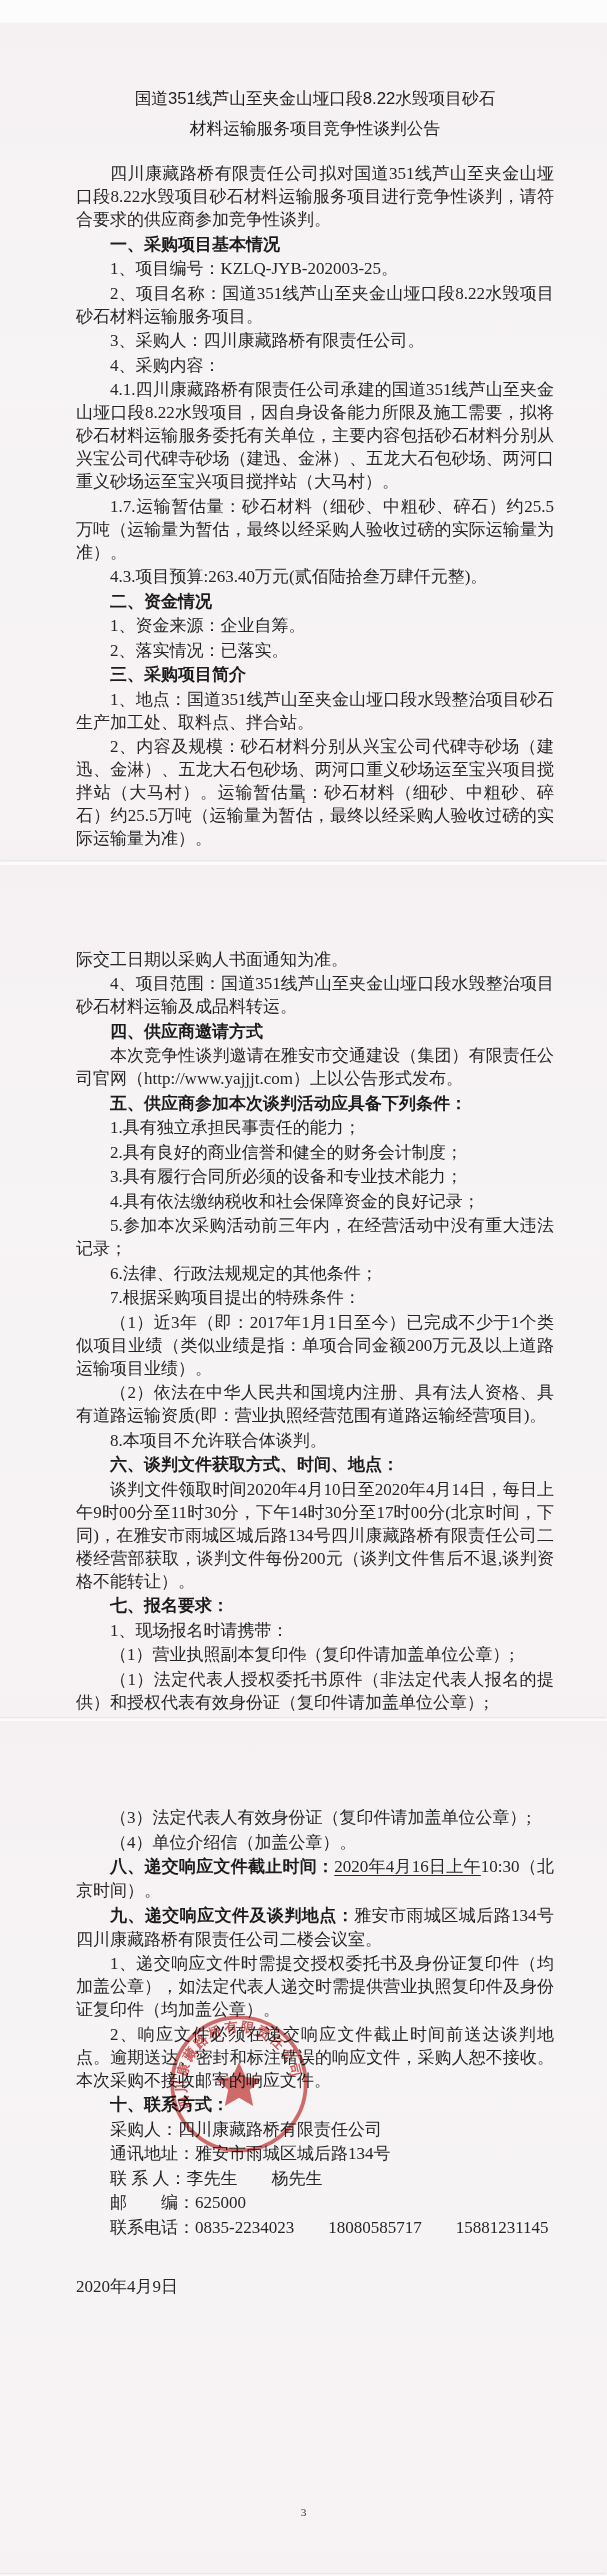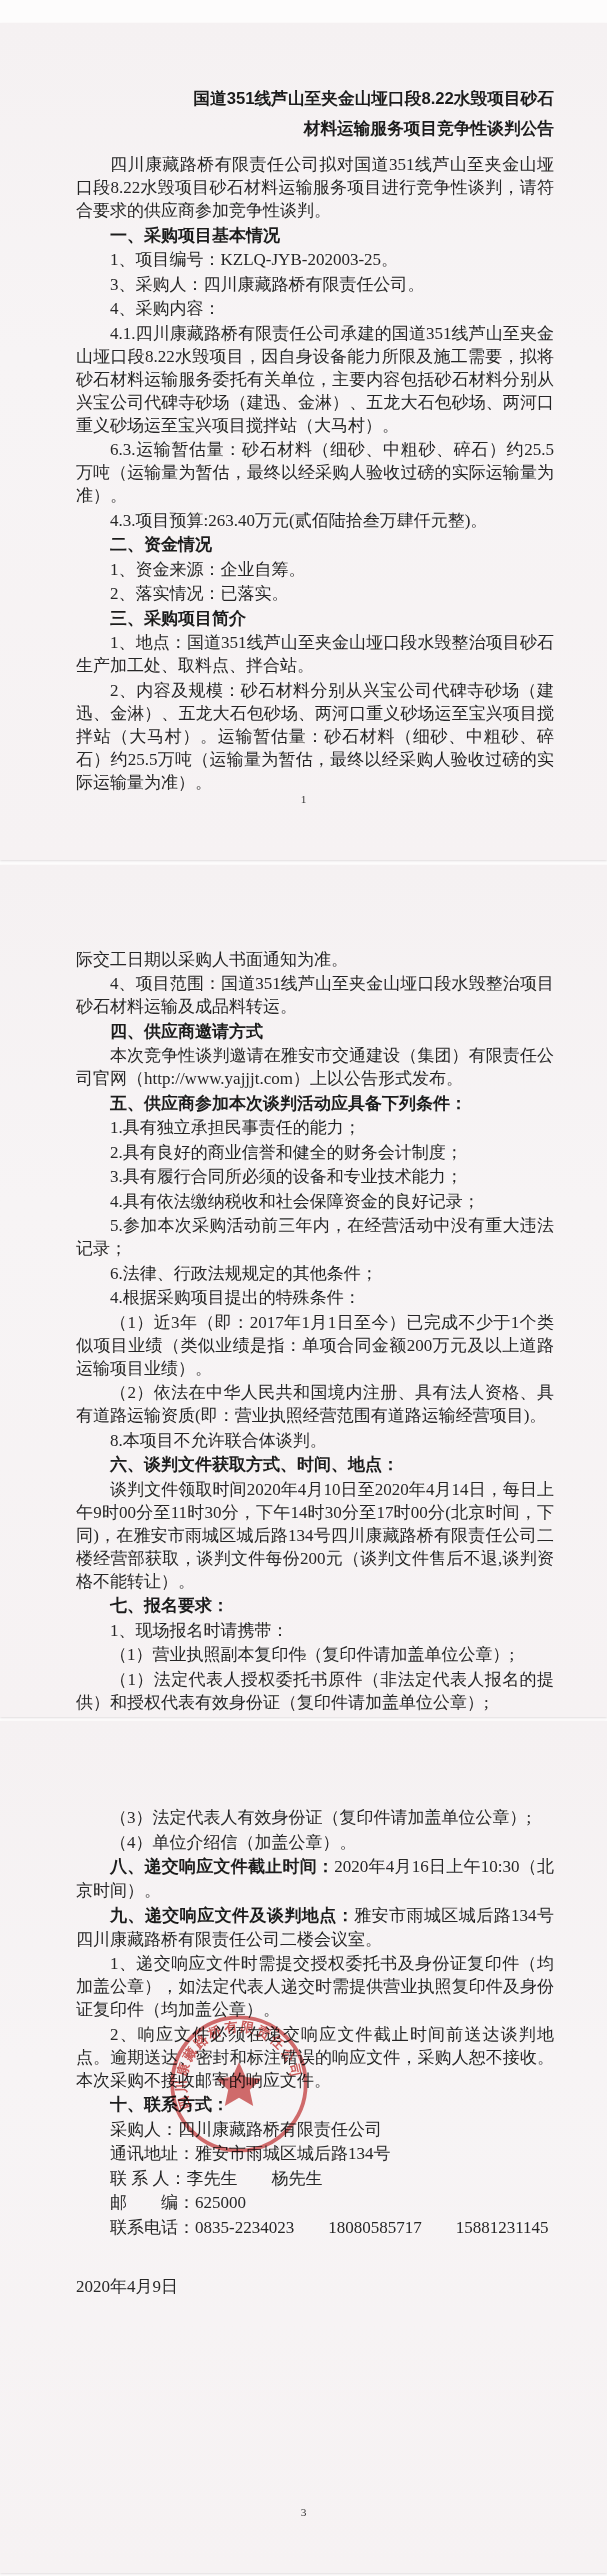--- a/index.html
+++ b/index.html
@@ -24,26 +24,26 @@
     overflow:hidden;
   }
   .doc-page.pg1{height:837px;padding-top:61px;}
   .doc-page.pg2{height:852px;padding-top:83px;}
   .doc-page.pg3{height:852px;padding-top:85px;}
   .page-inner{
     padding:0 53px 0 76px;
   }
   .doc-title{
     font-family:"Liberation Sans","DejaVu Sans",sans-serif;
-    font-weight:bold;
+    font-weight:normal;
     font-size:16.7px;
     line-height:30px;
-    text-align:right;
+    text-align:center;
     color:#1c1c1c;
-    margin-bottom:9px;
+    margin-bottom:18px;
   }
   p.body, p.h, p.date{
     margin:0 0 1.5px 0;
     font-size:17px;
     line-height:23px;
     text-align:justify;
   }
   p.body{text-indent:2em;}
   p.body.noind{text-indent:0;}
   p.h{
@@ -52,20 +52,21 @@
     text-indent:2em;
     color:#1c1c1c;
   }
   p.rich{text-indent:2em;}
   .b{
     font-family:Liberation Mono, monospace;
     font-weight:bold;
     color:#1c1c1c;
   }
   .u{
+    text-decoration:underline;
     text-underline-offset:3px;
   }
   p.date{
     padding-right:42px;
     margin-top:36px;
     text-indent:0;
   }
   .pagenum{
     position:absolute;
     bottom:55px;
@@ -94,24 +95,25 @@
   <section class="doc-page pg1">
       <div class="pagenum">1</div>
       <div class="page-inner">
         <div class="doc-title">
           <div>国道351线芦山至夹金山垭口段8.22水毁项目砂石</div>
           <div>材料运输服务项目竞争性谈判公告</div>
         </div>
         <p class="body">四川康藏路桥有限责任公司拟对国道351线芦山至夹金山垭口段8.22水毁项目砂石材料运输服务项目进行竞争性谈判，请符合要求的供应商参加竞争性谈判。</p>
         <p class="h">一、采购项目基本情况</p>
         <p class="body">1、项目编号：KZLQ-JYB-202003-25。</p>
+        <p class="body">2、项目名称：国道351线芦山至夹金山垭口段8.22水毁项目砂石材料运输服务项目。</p>
         <p class="body">3、采购人：四川康藏路桥有限责任公司。</p>
         <p class="body">4、采购内容：</p>
         <p class="body">4.1.四川康藏路桥有限责任公司承建的国道351线芦山至夹金山垭口段8.22水毁项目，因自身设备能力所限及施工需要，拟将砂石材料运输服务委托有关单位，主要内容包括砂石材料分别从兴宝公司代碑寺砂场（建迅、金淋）、五龙大石包砂场、两河口重义砂场运至宝兴项目搅拌站（大马村）。</p>
-        <p class="body">6.3.运输暂估量：砂石材料（细砂、中粗砂、碎石）约25.5万吨（运输量为暂估，最终以经采购人验收过磅的实际运输量为准）。</p>
+        <p class="body">1.7.运输暂估量：砂石材料（细砂、中粗砂、碎石）约25.5万吨（运输量为暂估，最终以经采购人验收过磅的实际运输量为准）。</p>
         <p class="body">4.3.项目预算:263.40万元(贰佰陆拾叁万肆仟元整)。</p>
         <p class="h">二、资金情况</p>
         <p class="body">1、资金来源：企业自筹。</p>
         <p class="body">2、落实情况：已落实。</p>
         <p class="h">三、采购项目简介</p>
         <p class="body">1、地点：国道351线芦山至夹金山垭口段水毁整治项目砂石生产加工处、取料点、拌合站。</p>
         <p class="body">2、内容及规模：砂石材料分别从兴宝公司代碑寺砂场（建迅、金淋）、五龙大石包砂场、两河口重义砂场运至宝兴项目搅拌站（大马村）。运输暂估量：砂石材料（细砂、中粗砂、碎石）约25.5万吨（运输量为暂估，最终以经采购人验收过磅的实际运输量为准）。</p>
       </div>
     </section>
     <section class="doc-page pg2">
@@ -121,21 +123,21 @@
         <p class="body">4、项目范围：国道351线芦山至夹金山垭口段水毁整治项目砂石材料运输及成品料转运。</p>
         <p class="h">四、供应商邀请方式</p>
         <p class="body">本次竞争性谈判邀请在雅安市交通建设（集团）有限责任公司官网（http://www.yajjjt.com）上以公告形式发布。</p>
         <p class="h">五、供应商参加本次谈判活动应具备下列条件：</p>
         <p class="body">1.具有独立承担民事责任的能力；</p>
         <p class="body">2.具有良好的商业信誉和健全的财务会计制度；</p>
         <p class="body">3.具有履行合同所必须的设备和专业技术能力；</p>
         <p class="body">4.具有依法缴纳税收和社会保障资金的良好记录；</p>
         <p class="body">5.参加本次采购活动前三年内，在经营活动中没有重大违法记录；</p>
         <p class="body">6.法律、行政法规规定的其他条件；</p>
-        <p class="body">4.根据采购项目提出的特殊条件：</p>
+        <p class="body">7.根据采购项目提出的特殊条件：</p>
         <p class="body">（1）近3年（即：2017年1月1日至今）已完成不少于1个类似项目业绩（类似业绩是指：单项合同金额200万元及以上道路运输项目业绩）。</p>
         <p class="body">（2）依法在中华人民共和国境内注册、具有法人资格、具有道路运输资质(即：营业执照经营范围有道路运输经营项目)。</p>
         <p class="body">8.本项目不允许联合体谈判。</p>
         <p class="h">六、谈判文件获取方式、时间、地点：</p>
         <p class="body">谈判文件领取时间2020年4月10日至2020年4月14日，每日上午9时00分至11时30分，下午14时30分至17时00分(北京时间，下同)，在雅安市雨城区城后路134号四川康藏路桥有限责任公司二楼经营部获取，谈判文件每份200元（谈判文件售后不退,谈判资格不能转让）。</p>
         <p class="h">七、报名要求：</p>
         <p class="body">1、现场报名时请携带：</p>
         <p class="body">（1）营业执照副本复印件（复印件请加盖单位公章）;</p>
         <p class="body">（1）法定代表人授权委托书原件（非法定代表人报名的提供）和授权代表有效身份证（复印件请加盖单位公章）;</p>
       </div>

